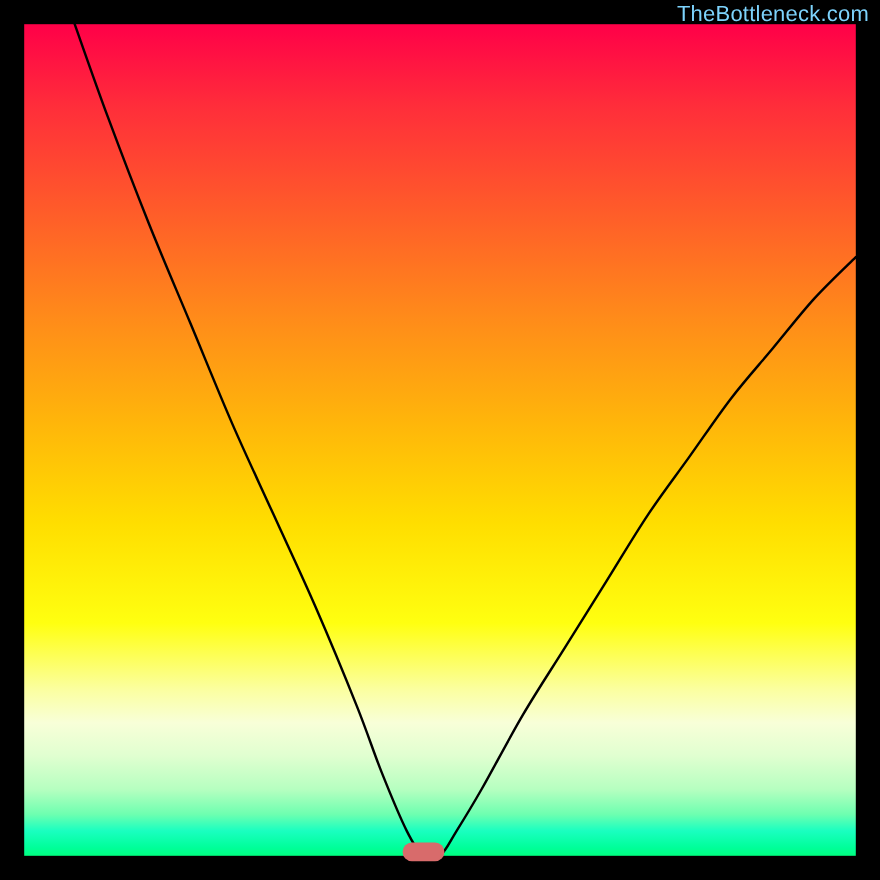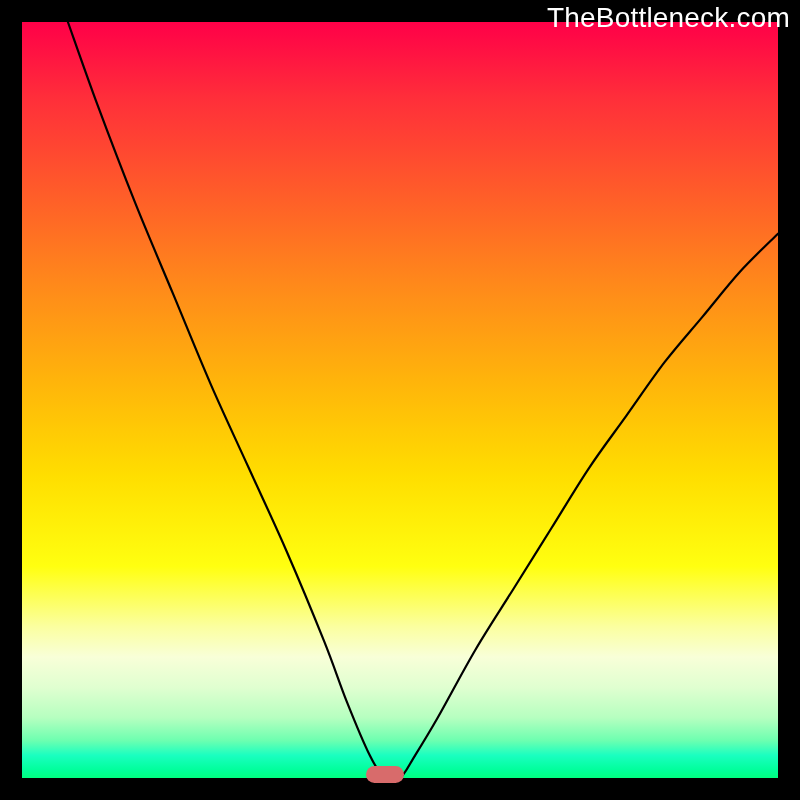--- a/index.html
+++ b/index.html
@@ -38,23 +38,23 @@
       #6effb0 95%,
       #1affc0 97%,
       #00ff9a 99%,
       #00ff80 100%
     );
   }
   .watermark {
     position: absolute;
     top: 2px;
     right: 10px;
-    color: #ffffff;
+    color: #7dd3fc;
     font-family: Arial, Helvetica, sans-serif;
-    font-size: 28px;
+    font-size: 20px;
     font-weight: 400;
     letter-spacing: 0.2px;
     user-select: none;
   }
   .marker {
     position: absolute;
     width: 38px;
     height: 17px;
     background: #d86b6b;
     border-radius: 9px;

